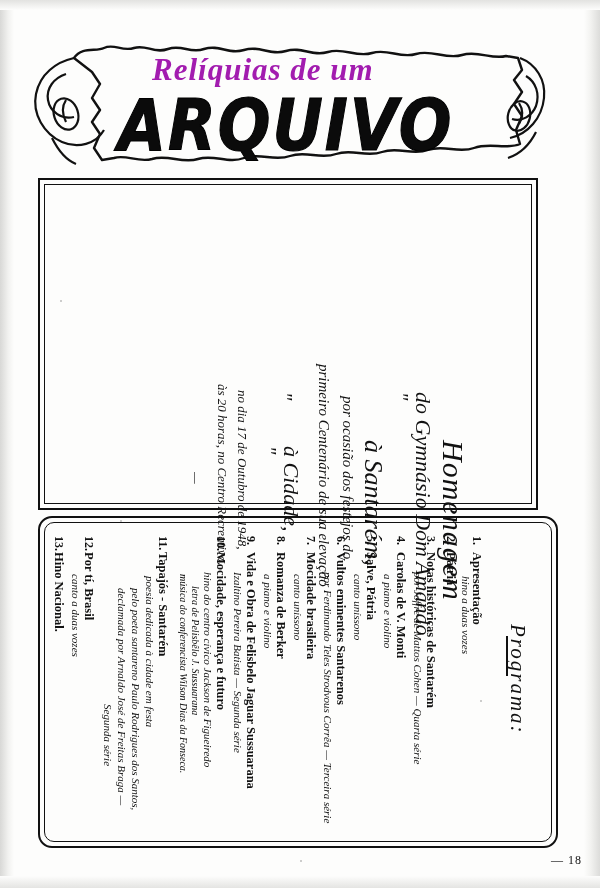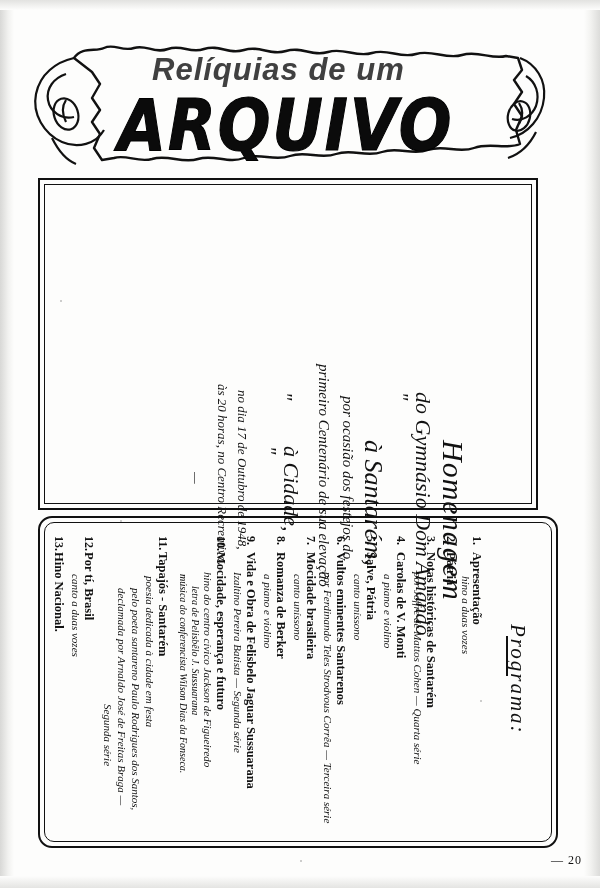--- a/index.html
+++ b/index.html
@@ -54,26 +54,26 @@
     top: 18px;
     width: 540px;
     height: 148px;
   }
   .masthead svg { display: block; }
 
   .masthead-title-1 {
     position: absolute;
     left: 130px;
     top: 34px;
-    font-family: Liberation Sans, sans-serif;
+    font-family: Liberation Serif, serif;
     font-weight: bold;
     font-style: italic;
     font-size: 31px;
     letter-spacing: 1px;
-    color: #404040;
+    color: #a21caf;
     white-space: nowrap;
   }
   .masthead-title-2 {
     position: absolute;
     left: 96px;
     top: 66px;
     font-family: "DejaVu Sans", sans-serif;
     font-weight: bold;
     font-style: italic;
     font-size: 62px;
@@ -331,20 +331,20 @@
     <div class="prog-item prog-sub" style="left:76px; top:188px;">Segunda série</div>
 
     <div class="prog-item prog-num" style="left:58px; top:20px;">12.</div>
     <div class="prog-item prog-title" style="left:58px; top:36px;">Por tí, Brasil</div>
     <div class="prog-item prog-sub" style="left:44px; top:58px;">canto a duas vozes</div>
 
     <div class="prog-item prog-num" style="left:28px; top:20px;">13.</div>
     <div class="prog-item prog-title" style="left:28px; top:36px;">Hino Nacional.</div>
   </div>
 
-  <div class="page-number">— 20</div>
+  <div class="page-number">— 18</div>
 
   <div class="speck" style="left:120px; top:520px; width:2px; height:2px;"></div>
   <div class="speck" style="left:480px; top:700px; width:2px; height:2px;"></div>
   <div class="speck" style="left:300px; top:860px; width:2px; height:2px;"></div>
   <div class="speck" style="left:60px; top:300px; width:2px; height:2px;"></div>
 
 </div>
 
 </body></html>

